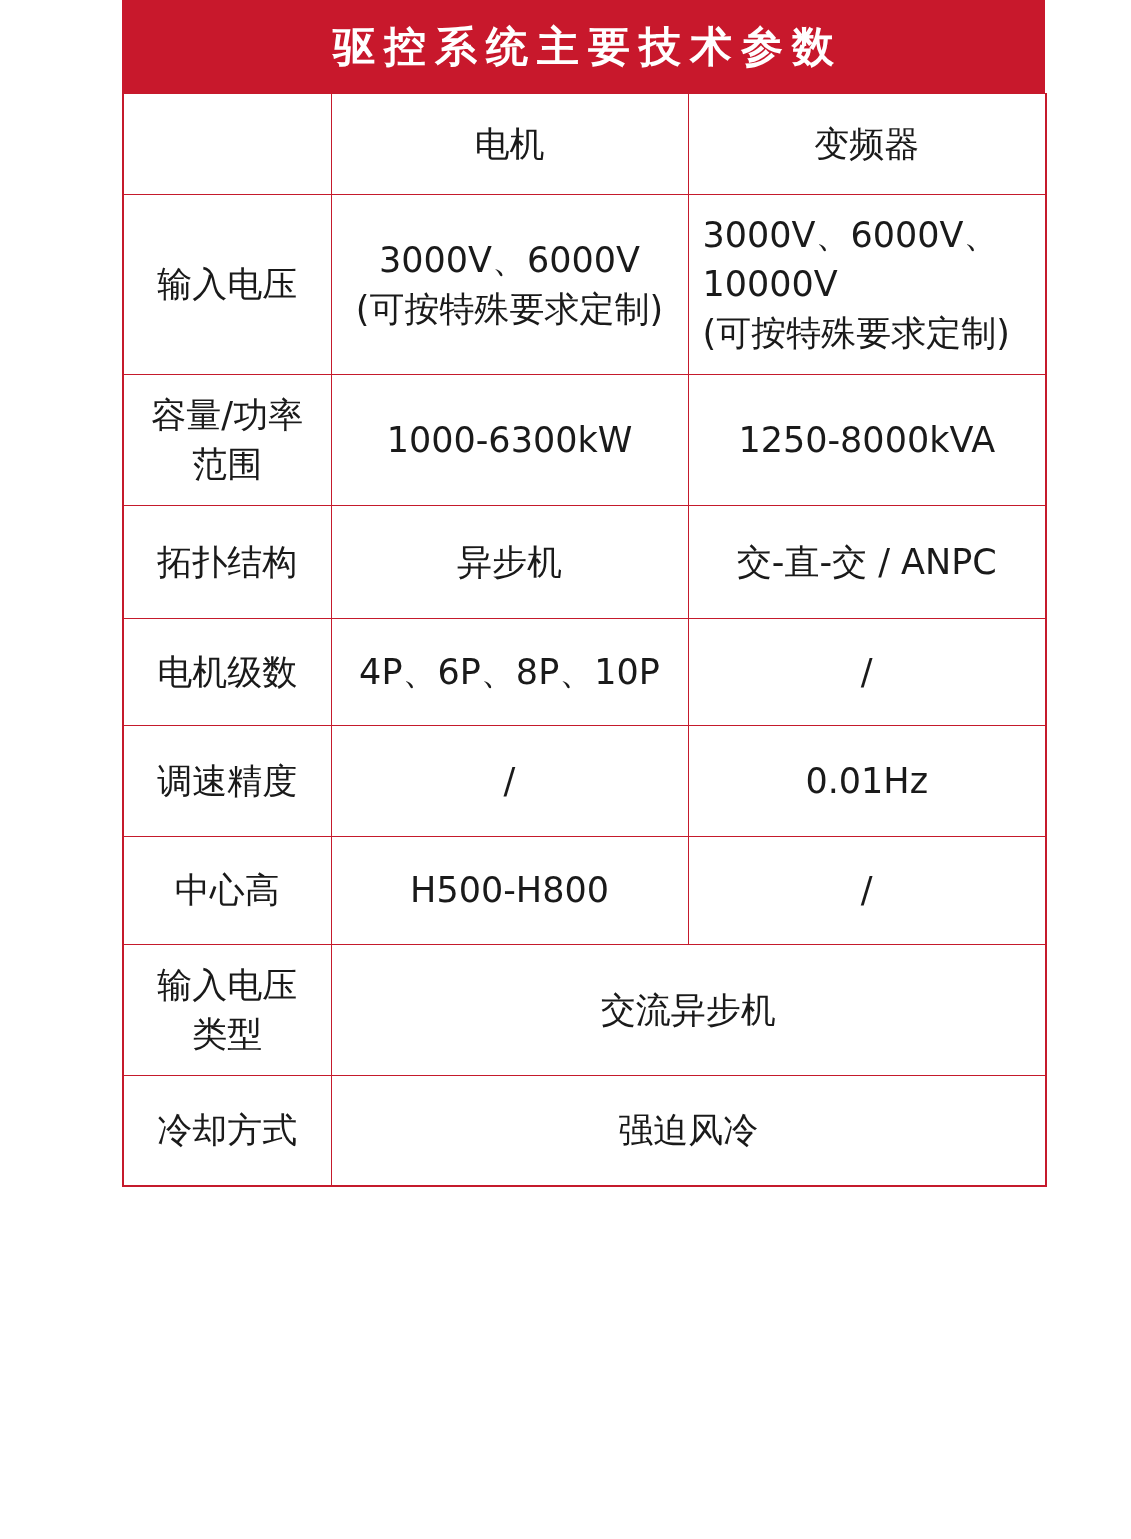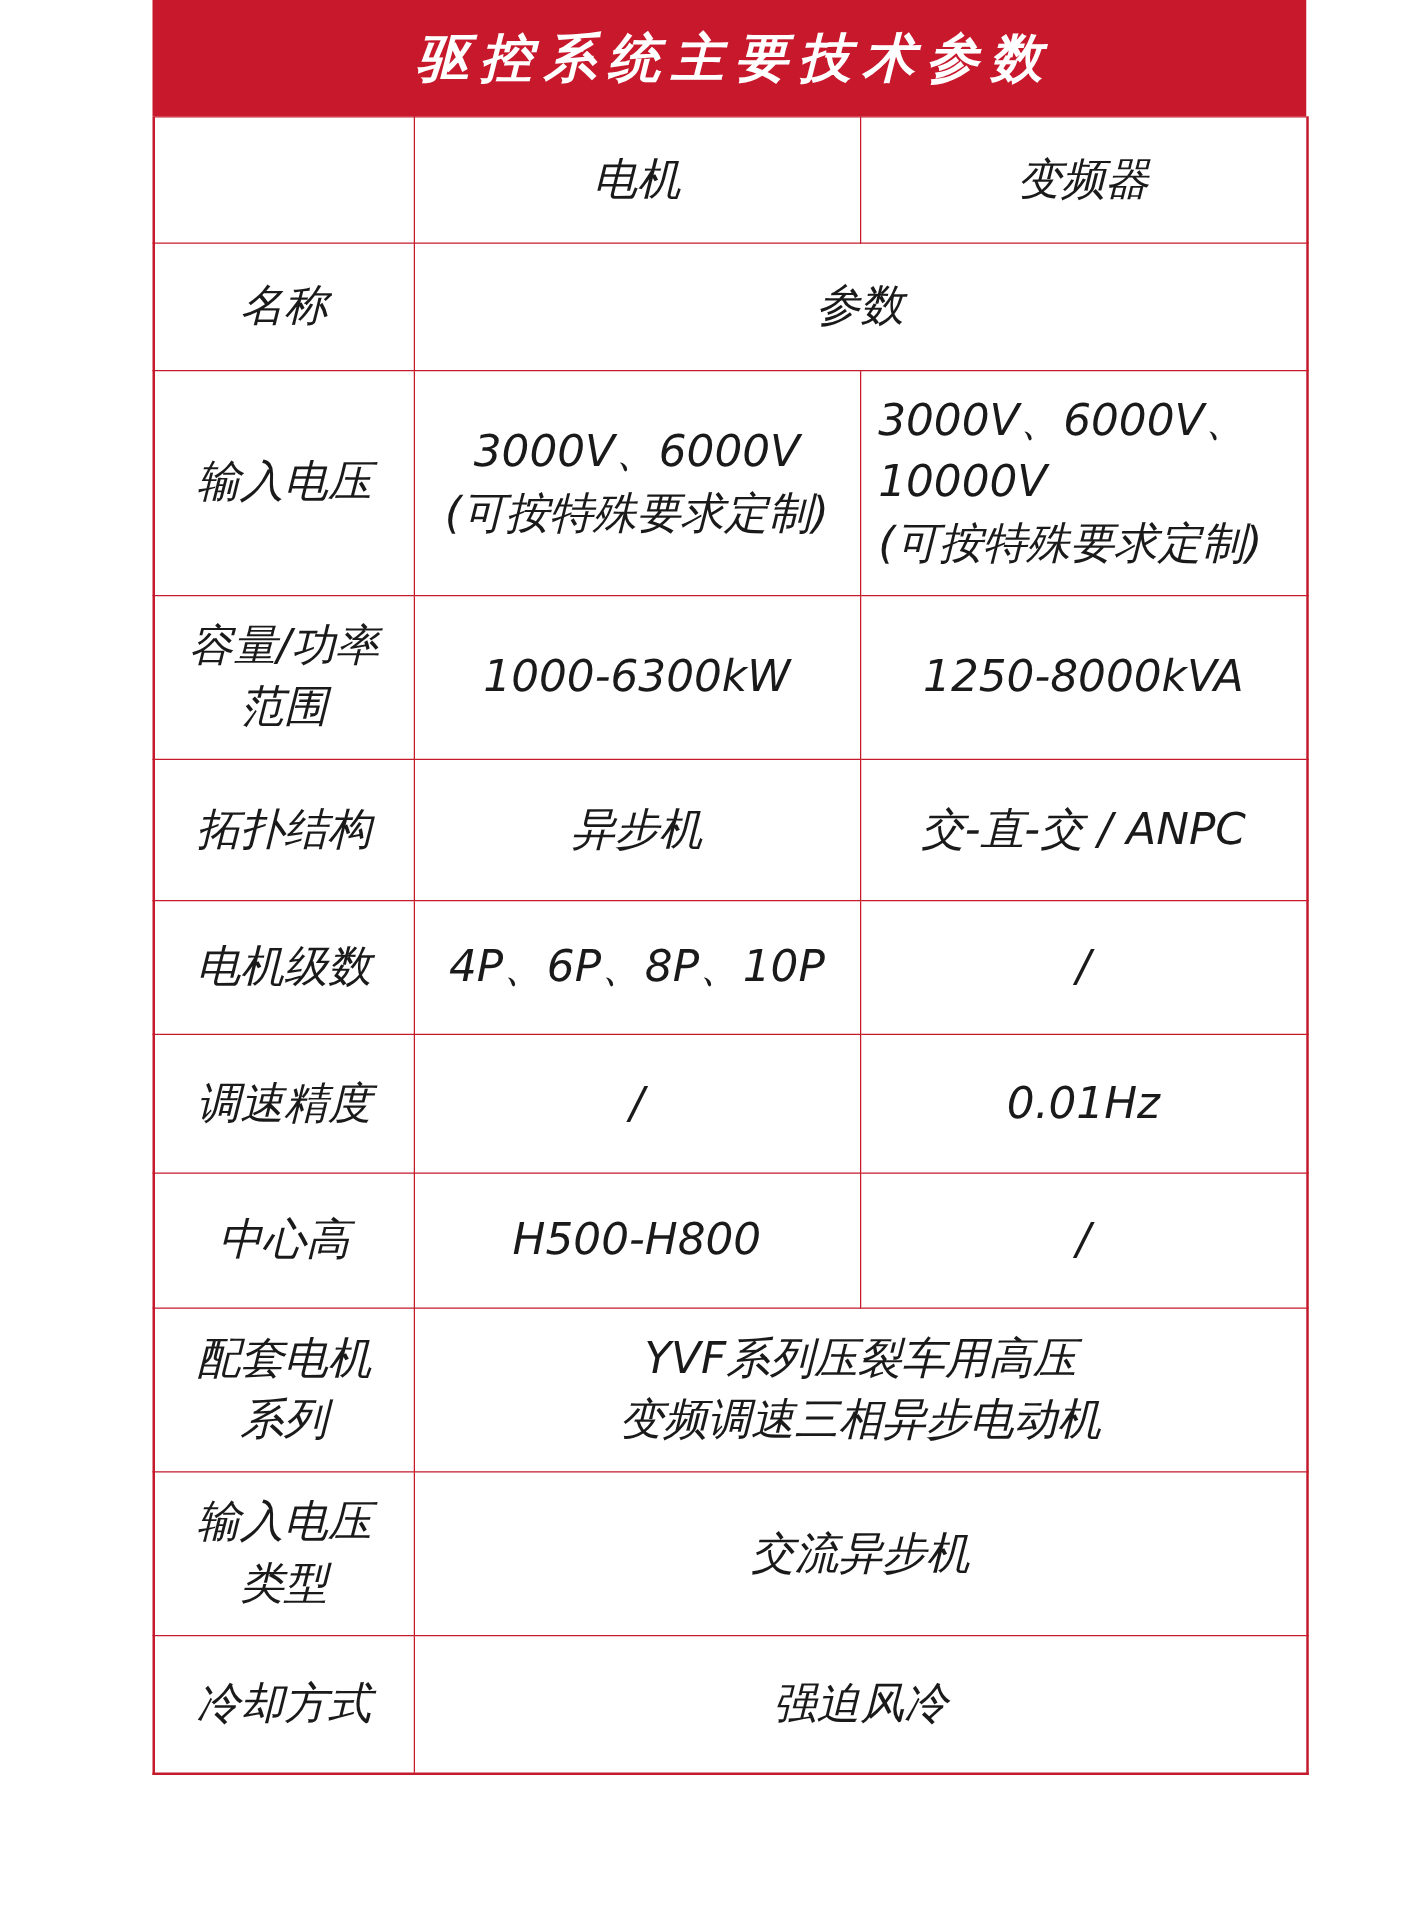--- a/index.html
+++ b/index.html
@@ -19,21 +19,20 @@
     width: 1131px;
     height: 1539px;
     overflow: hidden;
     background: #ffffff;
   }
   .table-wrap {
     position: absolute;
     left: 122px;
     top: 0;
     width: 861px;
-    font-style: italic;
   }
   .banner {
     width: 923px;
     height: 93px;
     background: #c8182c;
     display: flex;
     align-items: center;
     justify-content: center;
   }
   .banner-title {
@@ -100,24 +99,20 @@
         <col class="c3">
       </colgroup>
 
       <tbody>
           <tr class="r1">
         <td></td>
         <td>电机</td>
         <td>变频器</td>
       </tr>
 
-      <tr class="r2">
-        <td>名称</td>
-        <td colspan="2">参数</td>
-      </tr>
 
       <tr class="r3">
         <td>输入电压</td>
         <td>3000V、6000V
 (可按特殊要求定制)</td>
         <td class="cell-left">3000V、6000V、
 10000V
 (可按特殊要求定制)</td>
       </tr>
 
@@ -147,26 +142,20 @@
         <td>/</td>
         <td>0.01Hz</td>
       </tr>
 
       <tr class="r10">
         <td>中心高</td>
         <td>H500-H800</td>
         <td>/</td>
       </tr>
 
-      <tr class="r11">
-        <td>配套电机
-系列</td>
-        <td colspan="2">YVF系列压裂车用高压
-变频调速三相异步电动机</td>
-      </tr>
 
       <tr class="r12">
         <td>输入电压
 类型</td>
         <td colspan="2">交流异步机</td>
       </tr>
 
       <tr class="r13">
         <td>冷却方式</td>
         <td colspan="2">强迫风冷</td>

